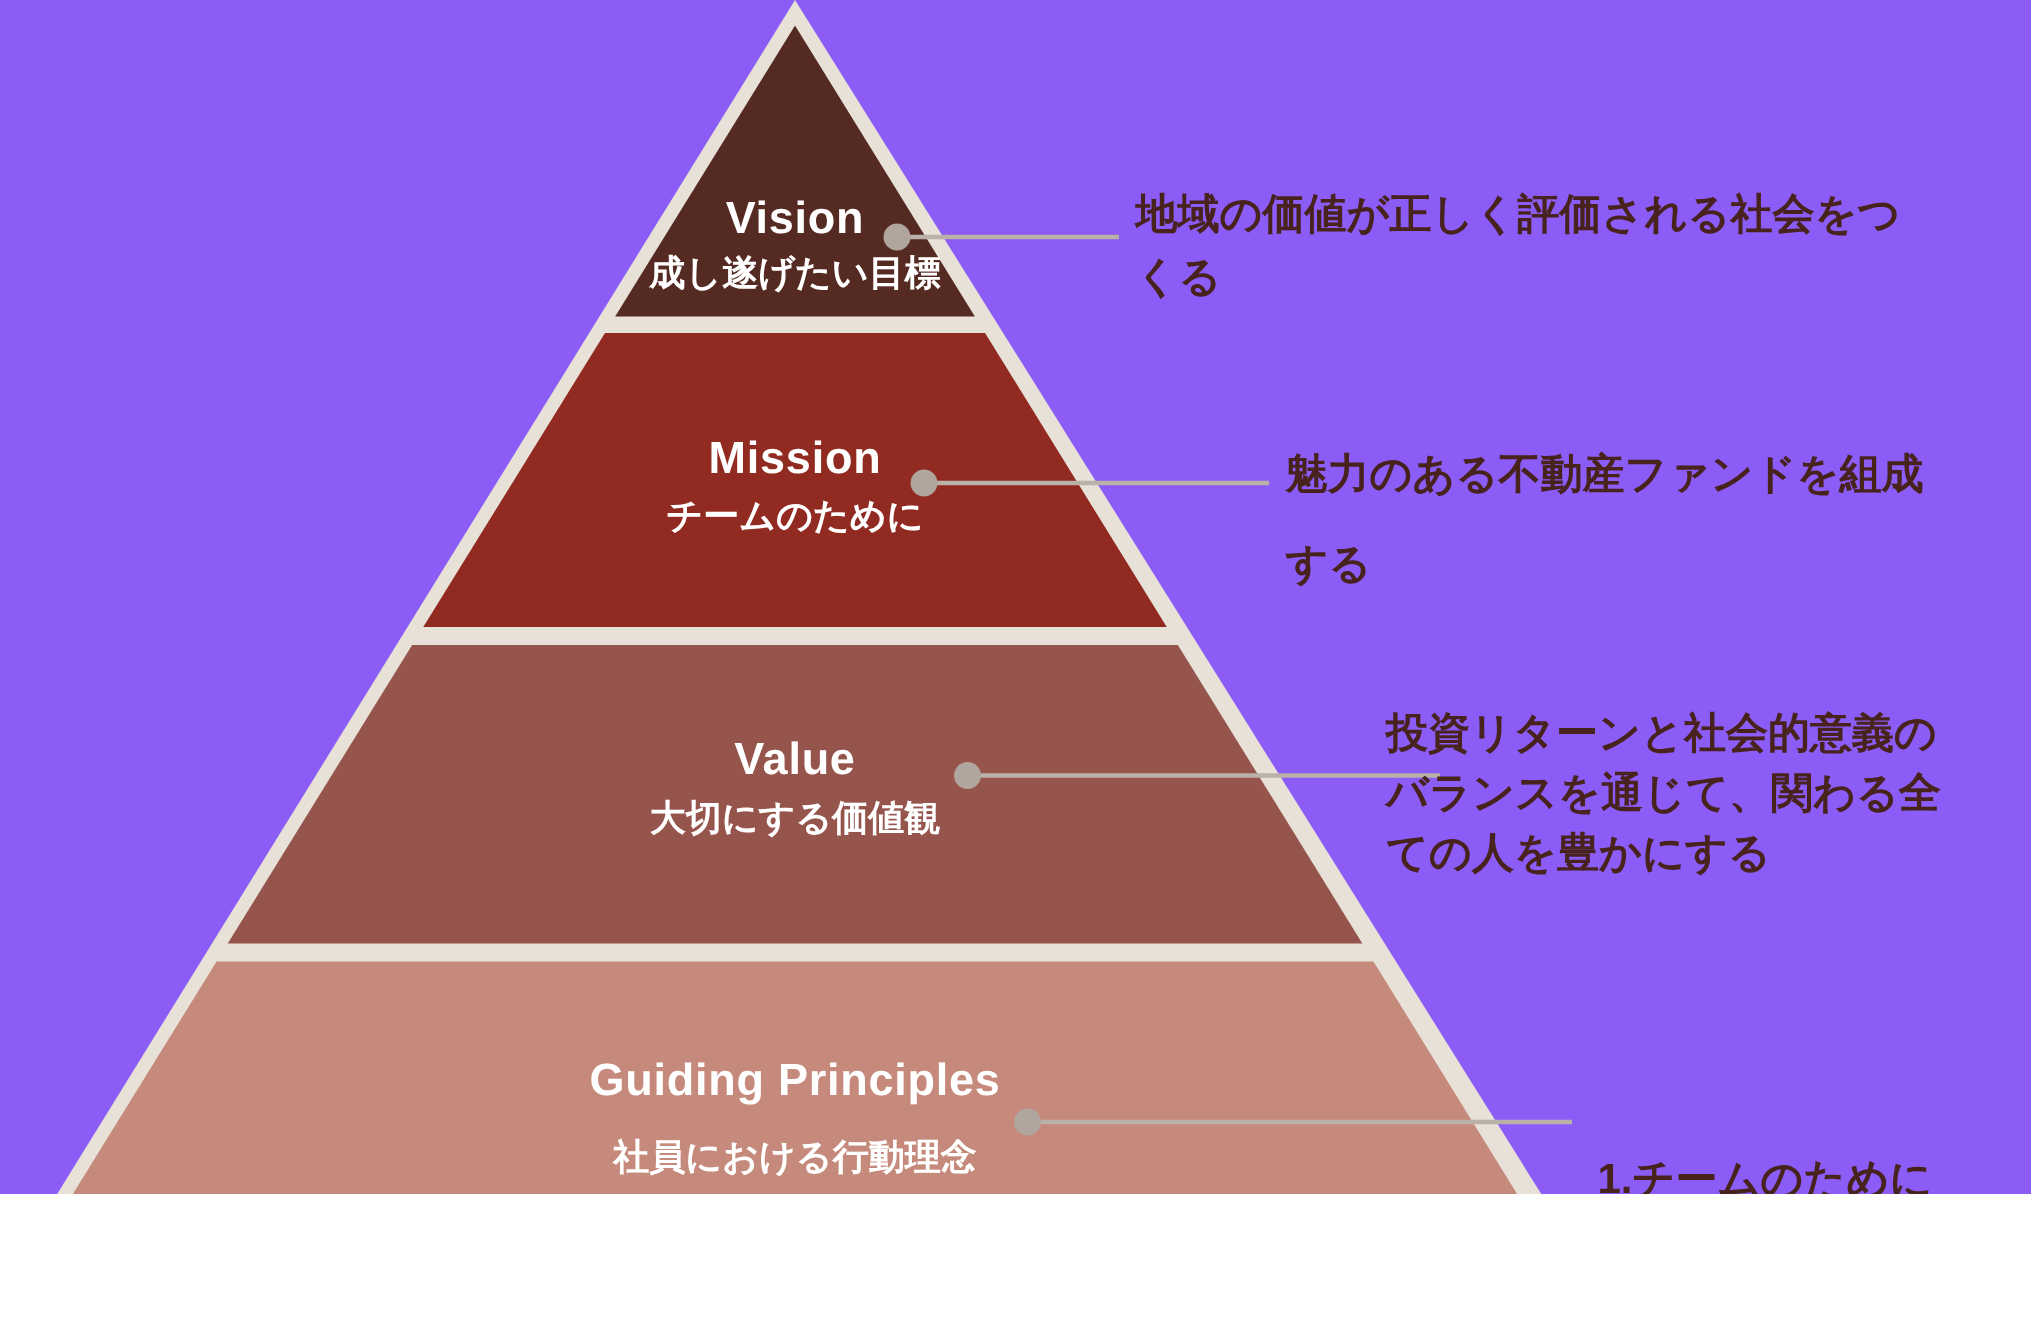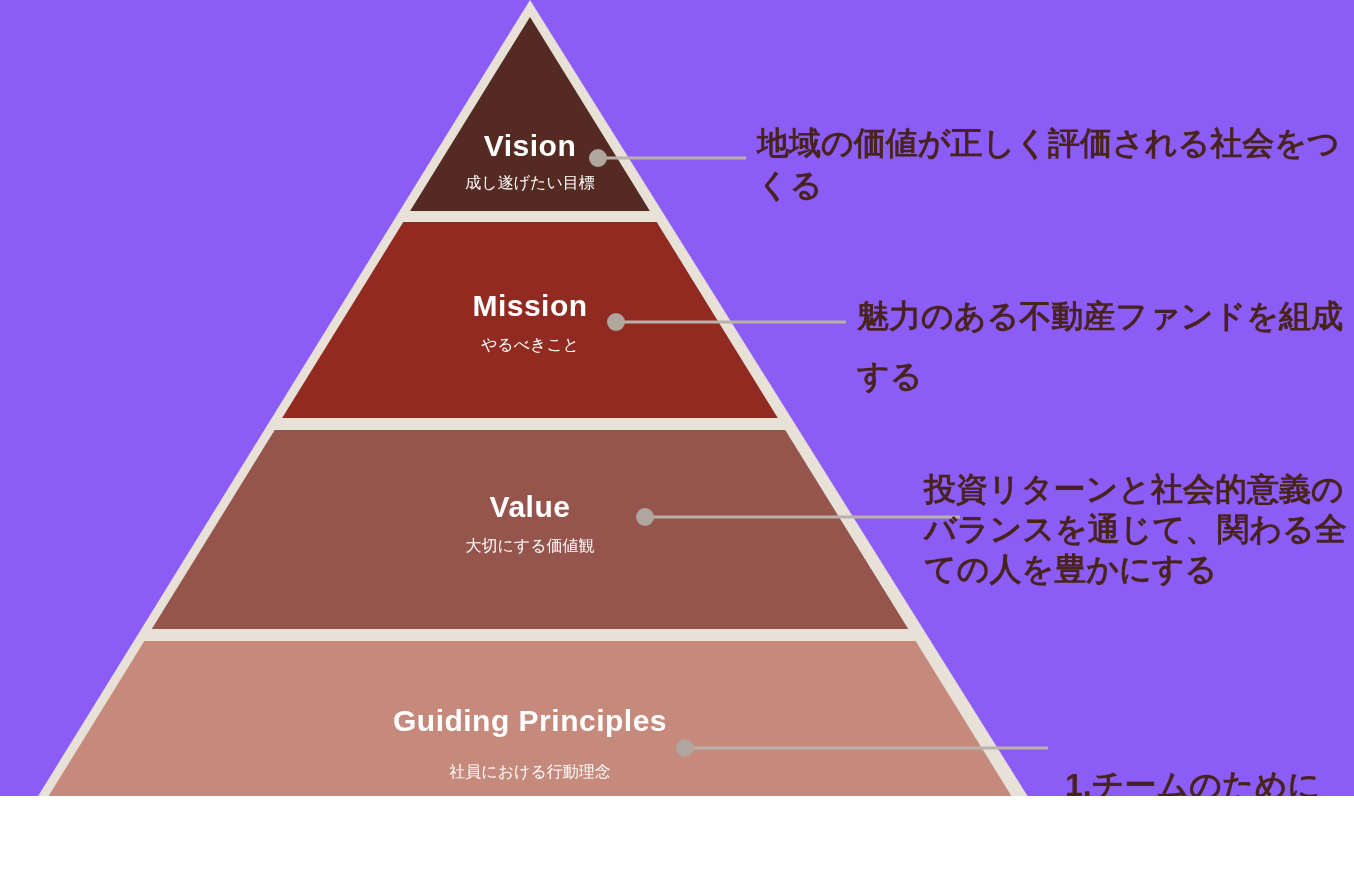--- a/index.html
+++ b/index.html
@@ -28,38 +28,38 @@
     color: #ffffff;
     pointer-events: none;
   }
   .level-title {
     font-size: 30px;
     line-height: 32px;
     font-weight: 700;
     letter-spacing: 0.5px;
   }
   .level-subtitle {
-    font-size: 16px;
+    font-size: 24px;
     line-height: 26px;
-    font-weight: 400;
+    font-weight: 700;
   }
   .label-vision   { top: 130px; }
   .label-vision   .level-subtitle { margin-top: 8px; }
   .label-mission  { top: 290px; }
   .label-mission  .level-subtitle { margin-top: 10px; }
   .label-value    { top: 491px; }
   .label-value    .level-subtitle { margin-top: 10px; }
   .label-guiding  { top: 705px; }
   .label-guiding  .level-subtitle { margin-top: 22px; }
 
   .annotation {
     position: absolute;
     color: #48231e;
     font-weight: 700;
-    font-size: 32px;
+    font-size: 28px;
     white-space: pre;
     pointer-events: none;
   }
   .annotation-vision  { left: 757px;  top: 122px; line-height: 42px; }
   .annotation-mission { left: 857px;  top: 286px; line-height: 60px; }
   .annotation-value   { left: 924px;  top: 469px; line-height: 40px; }
   .annotation-guiding { left: 1065px; top: 688px; line-height: 39px; }
   .annotation-guiding .g-item { white-space: pre; }
 </style>
 </head>
@@ -96,21 +96,21 @@
     <circle cx="685" cy="748" r="9" fill="#b0a69d"></circle>
   </svg>
 
   <div class="level-label label-vision">
     <div class="level-title">Vision</div>
     <div class="level-subtitle">成し遂げたい目標</div>
   </div>
 
   <div class="level-label label-mission">
     <div class="level-title">Mission</div>
-    <div class="level-subtitle">やるべきこと</div>
+    <div class="level-subtitle">チームのために</div>
   </div>
 
   <div class="level-label label-value">
     <div class="level-title">Value</div>
     <div class="level-subtitle">大切にする価値観</div>
   </div>
 
   <div class="level-label label-guiding">
     <div class="level-title">Guiding Principles</div>
     <div class="level-subtitle">社員における行動理念</div>

